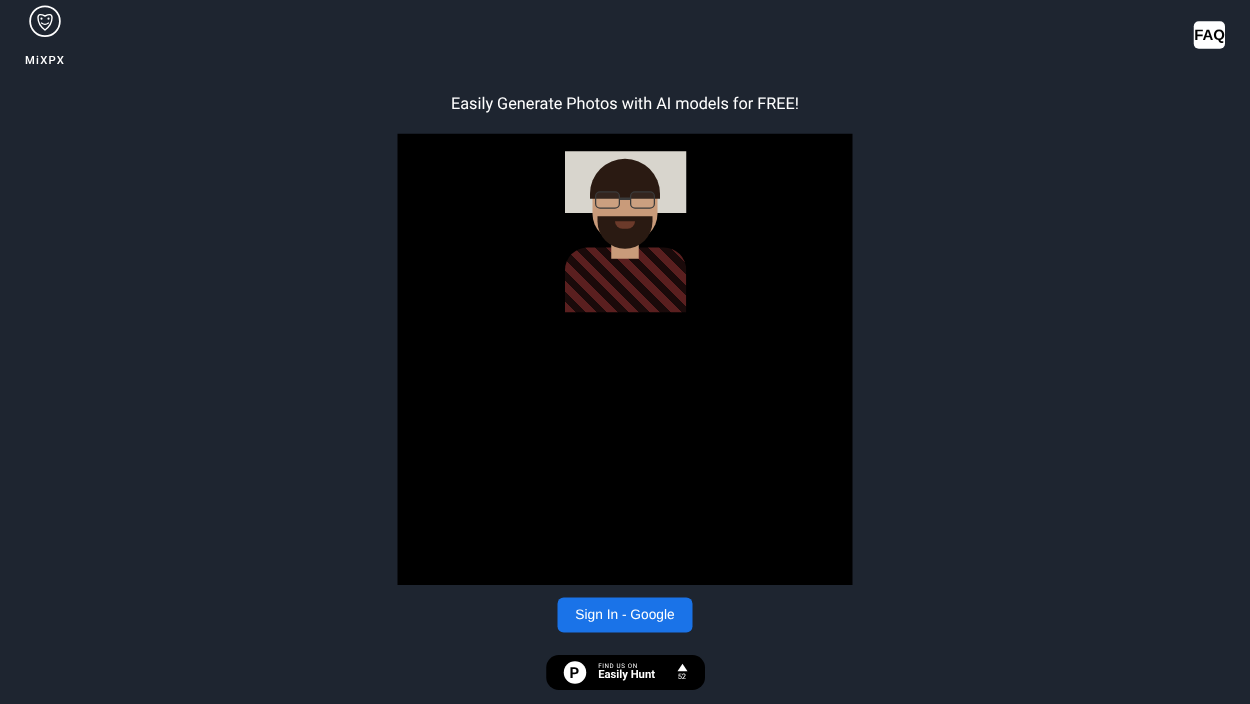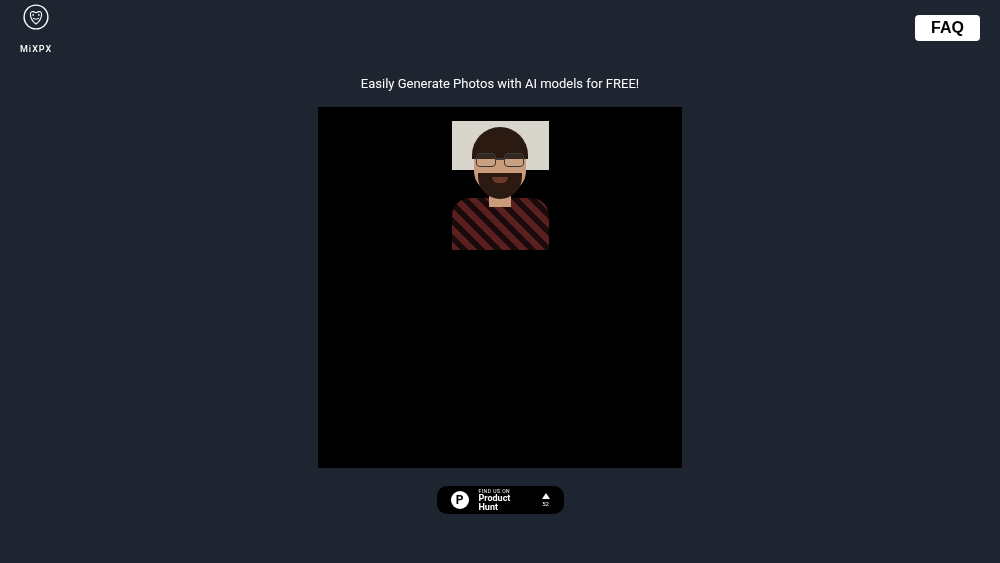--- a/index.html
+++ b/index.html
@@ -37,22 +37,22 @@
       font-size: 9px;
       letter-spacing: 1px;
       color: #ffffff;
       font-weight: 500;
     }
     .faq-btn {
       background-color: #ffffff;
       color: #000000;
       border: none;
       border-radius: 4px;
-      padding: 4px 16px;
-      font-size: 16px;
+      padding: 4px 0;
+      font-size: 12px;
       font-weight: 600;
       cursor: pointer;
     }
     .main {
       position: absolute;
       top: 56px;
       left: 0;
       right: 0;
       display: flex;
       flex-direction: column;
@@ -268,25 +268,26 @@
       <div class="portrait-mouth"></div>
       <div class="portrait-hair"></div>
       <div class="portrait-glasses">
         <div class="lens"></div>
         <div class="bridge"></div>
         <div class="lens"></div>
       </div>
     </div>
   </div>
 
+  <button class="signin-btn">Sign In - Google</button>
 
   <div class="ph-badge">
     <div class="ph-icon">P</div>
     <div class="ph-text">
       <span class="ph-findus">FIND US ON</span>
-      <span class="ph-name">Product Hunt</span>
+      <span class="ph-name">Easily Hunt</span>
     </div>
     <div class="ph-upvote">
       <div class="ph-triangle"></div>
       <span class="ph-count">52</span>
     </div>
   </div>
 </div>
 
 </body></html>

